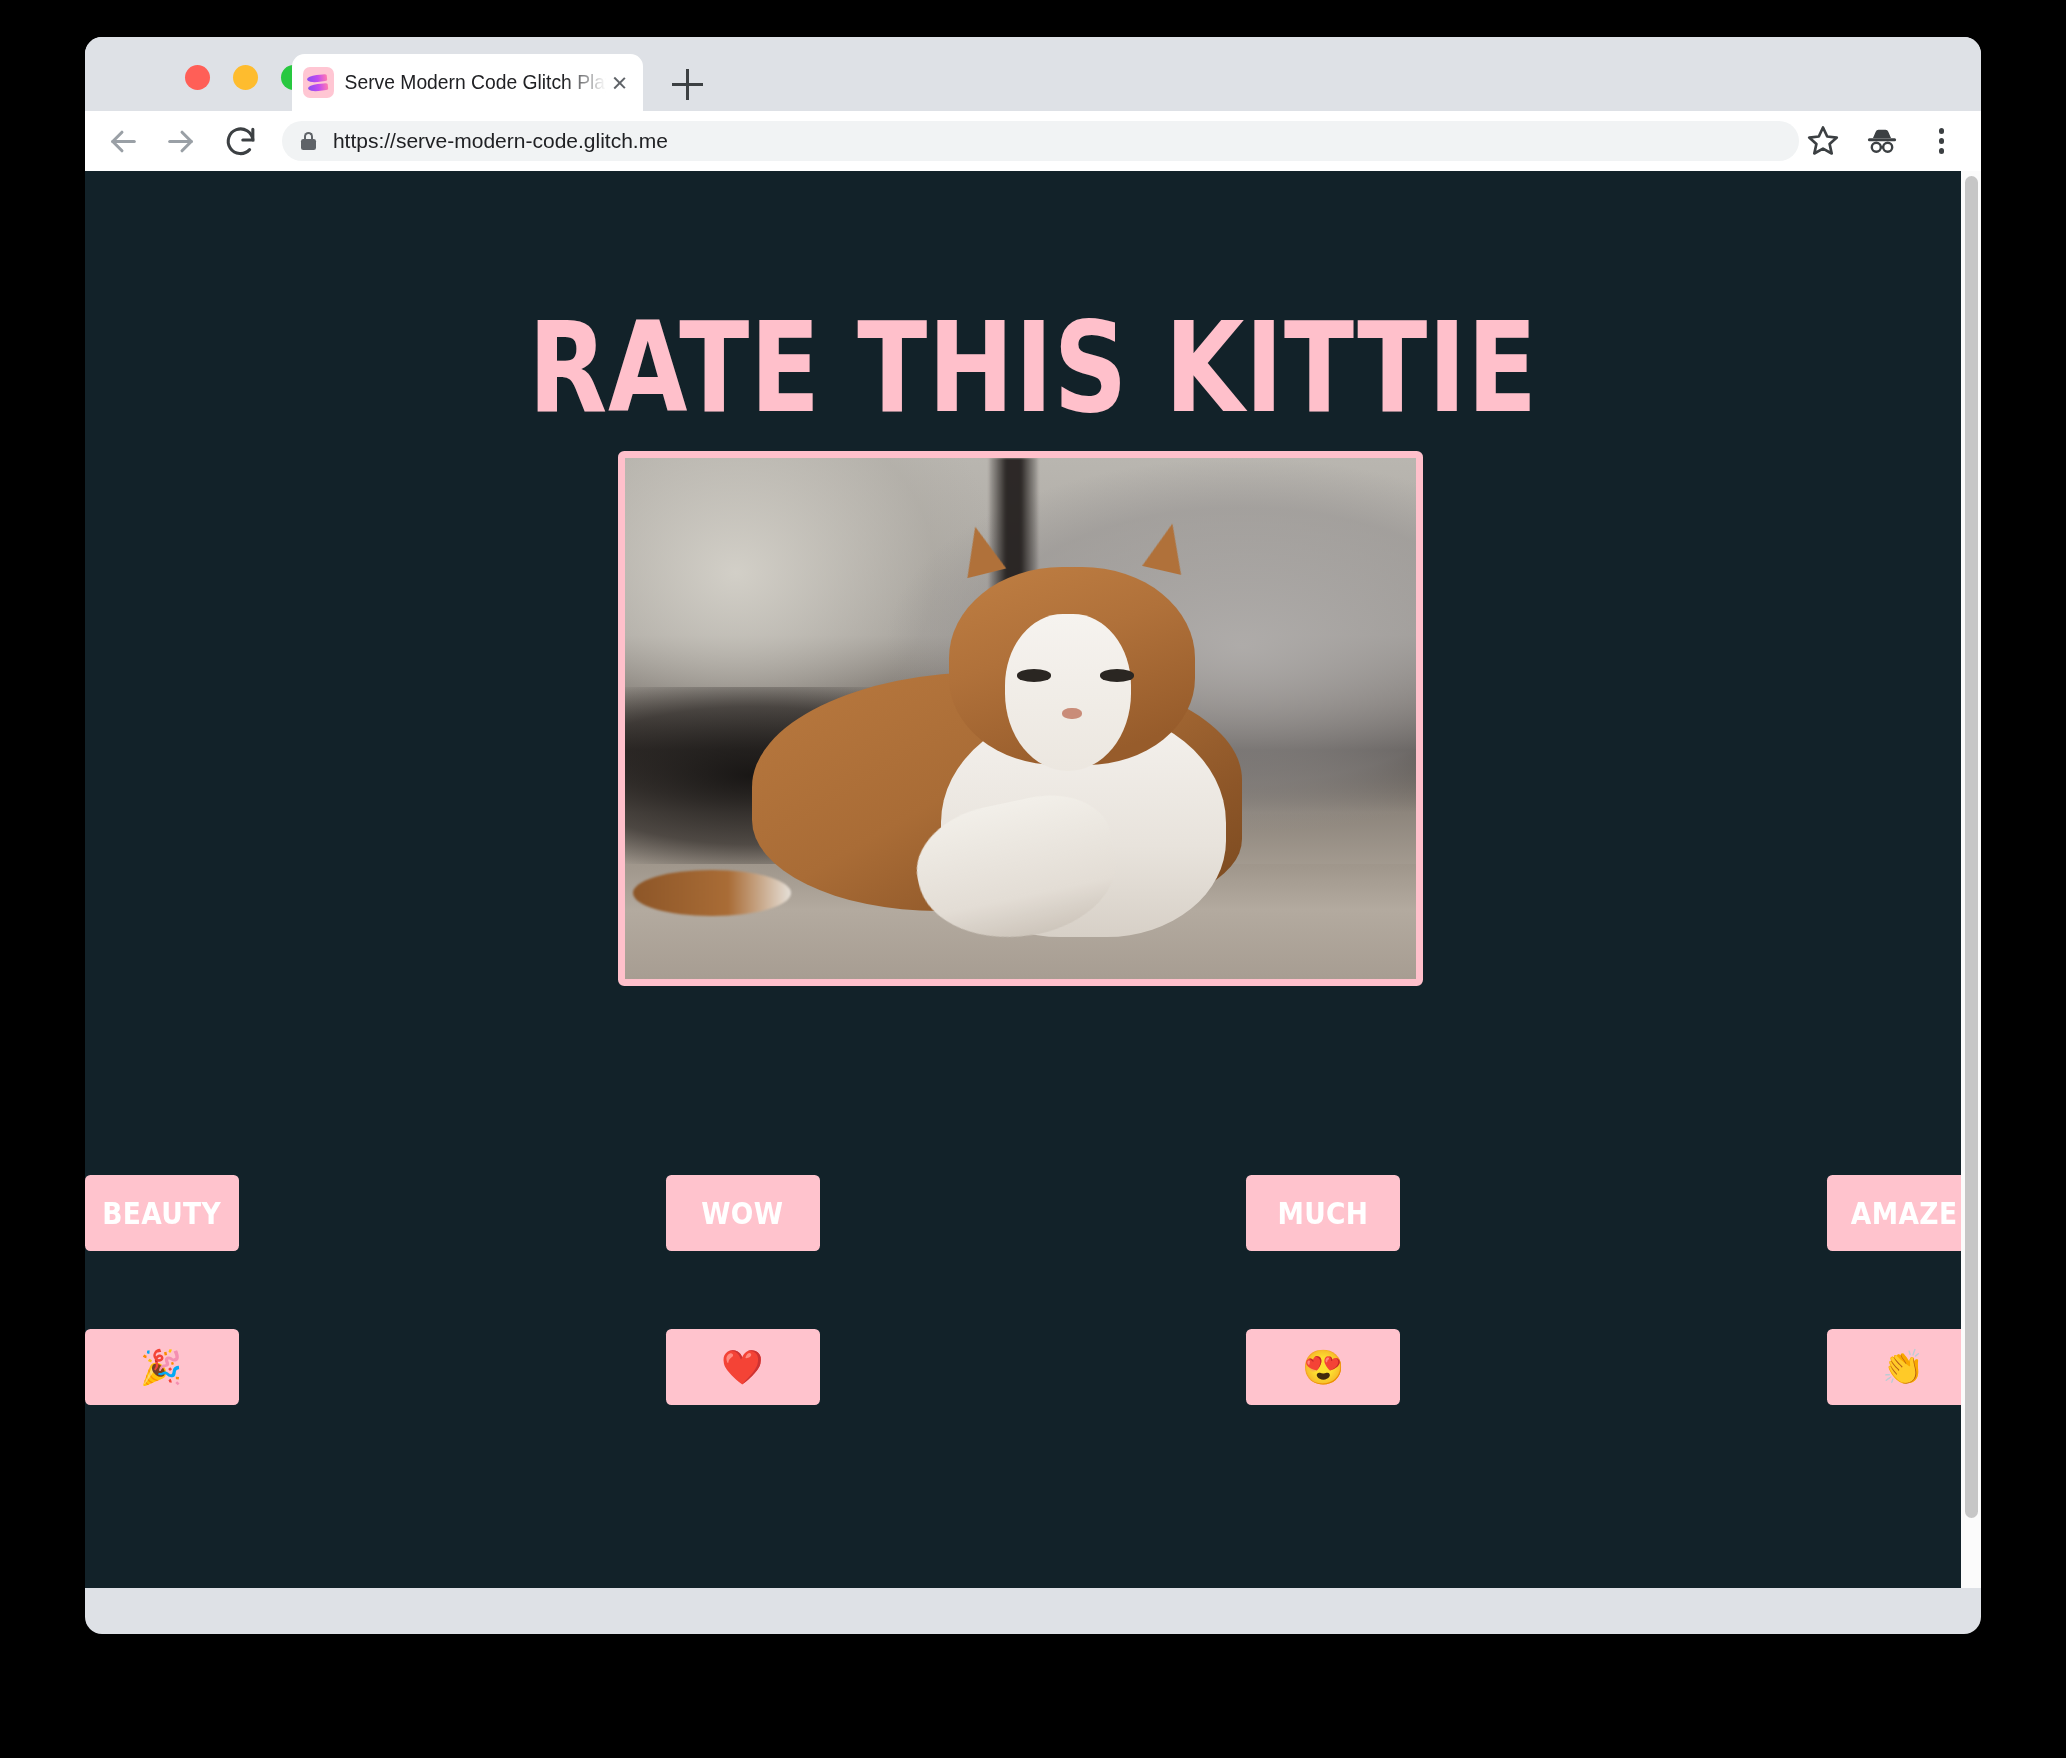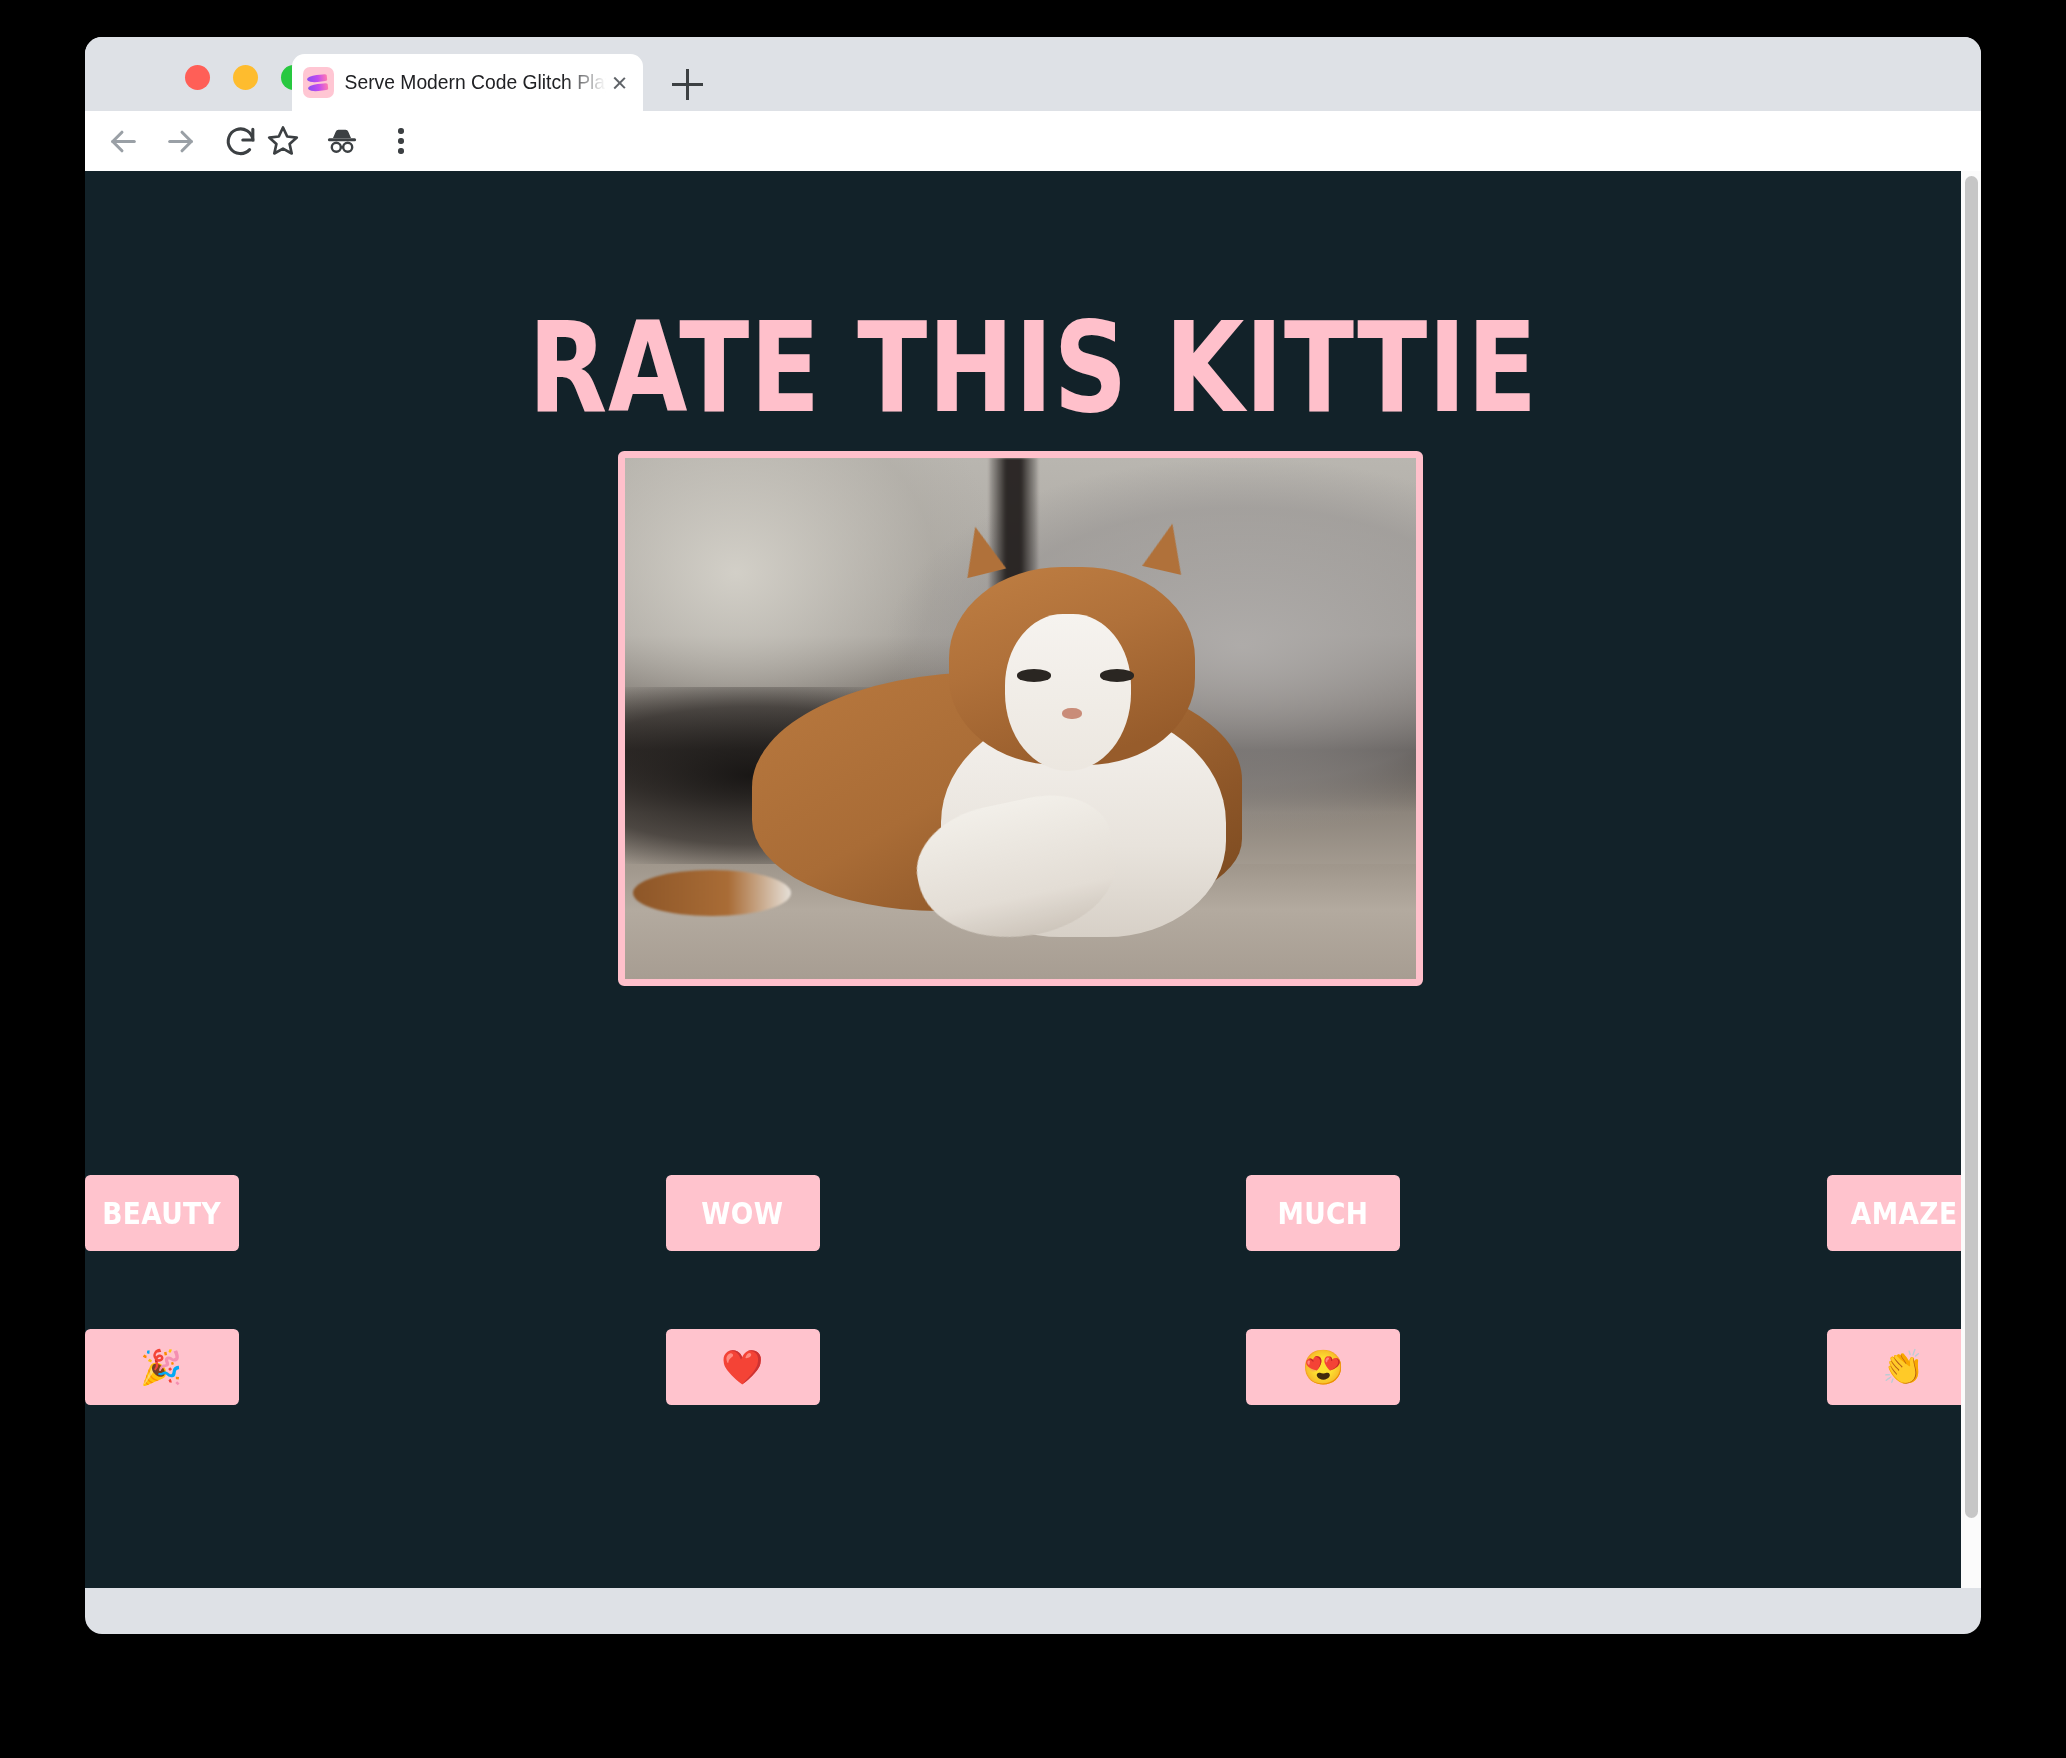--- a/index.html
+++ b/index.html
@@ -473,20 +473,27 @@
           <polyline points="13 6 19 12 13 18"></polyline>
       </svg>
     </div>
     <div class="nav-btn" id="reload-btn">
       <svg width="37" height="37" viewBox="0 0 24 24" fill="none" stroke="#3c4043" stroke-width="2" stroke-linecap="round">
         <path d="M20 11a8 8 0 1 0-2.1 6.3"></path>
           <polyline points="20 4 20 11 13.5 11"></polyline>
       </svg>
     </div>
 
+    <div id="omnibox">
+      <div id="lock-icon">
+        <div class="shackle"></div>
+        <div class="body"></div>
+      </div>
+      <div id="url-text" title="Search or type a URL">https://serve-modern-code.glitch.me</div>
+    </div>
 
     <div id="star-btn">
       <svg width="36" height="36" viewBox="0 0 24 24" fill="none" stroke="#3c4043" stroke-width="1.8" stroke-linejoin="round">
         <polygon points="12 3 14.8 9 21.2 9.7 16.4 14 17.8 20.3 12 17.1 6.2 20.3 7.6 14 2.8 9.7 9.2 9"></polygon>
       </svg>
     </div>
 
     <div id="incognito-icon">
       <svg width="36" height="36" viewBox="0 0 24 24" fill="none" stroke="#3c4043" stroke-width="1.6">
         <path d="M6 10l1.8-4.2a2 2 0 0 1 1.9-1.3h4.6a2 2 0 0 1 1.9 1.3L18 10" fill="#3c4043" stroke="none"></path>

